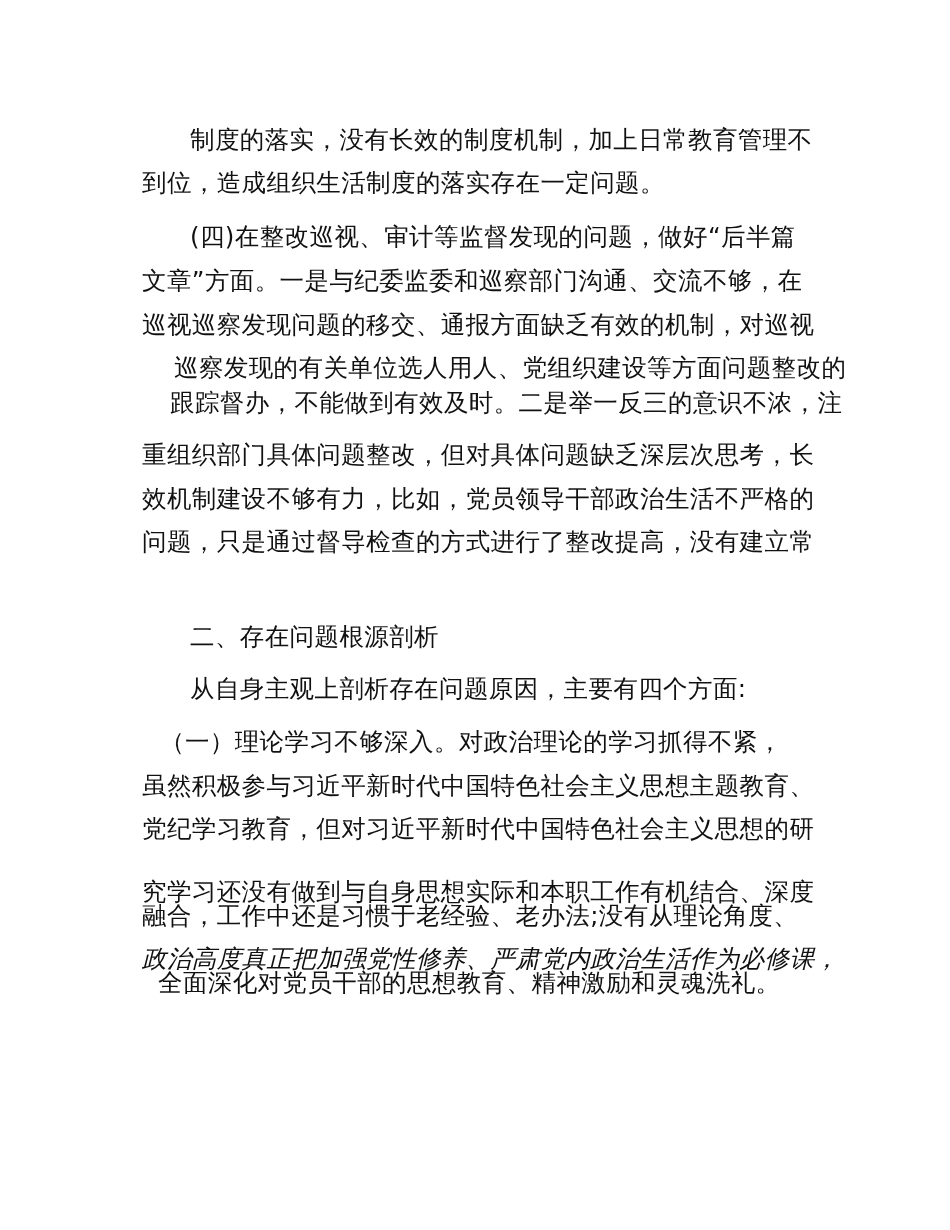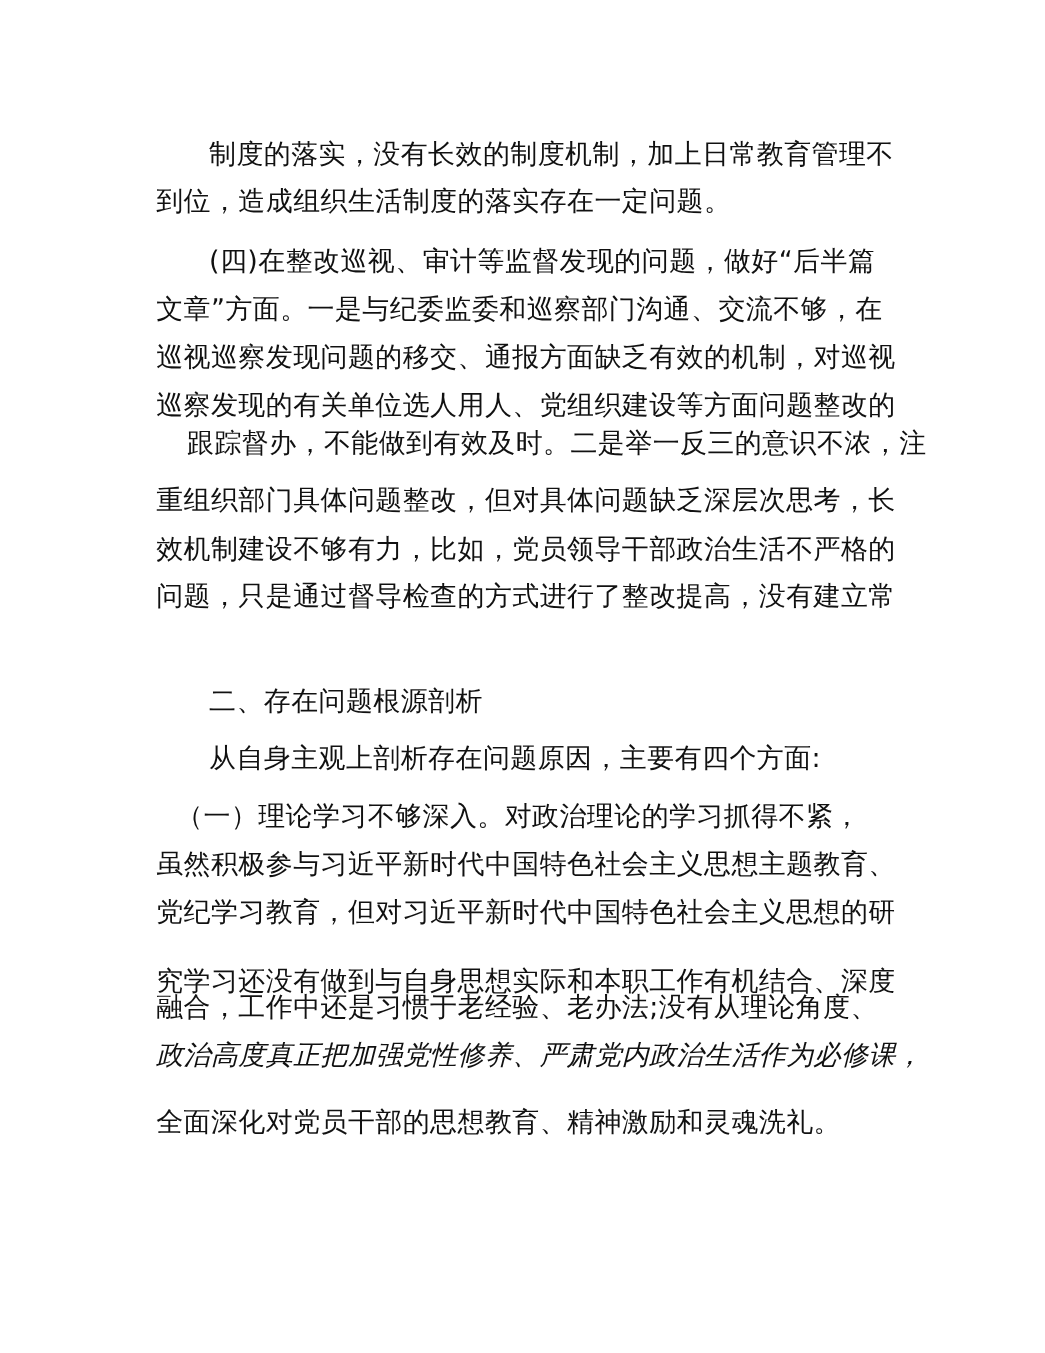--- a/index.html
+++ b/index.html
@@ -38,29 +38,29 @@
 </head>
 <body>
 
 <div class="page">
   <div class="line indent" style="top:125px;">制度的落实，没有长效的制度机制，加上日常教育管理不</div>
   <div class="line" style="top:168px;">到位，造成组织生活制度的落实存在一定问题。</div>
 
   <div class="line indent" style="top:222px;">(四)在整改巡视、审计等监督发现的问题，做好“后半篇</div>
   <div class="line" style="top:266px;">文章”方面。一是与纪委监委和巡察部门沟通、交流不够，在</div>
   <div class="line" style="top:310px;">巡视巡察发现问题的移交、通报方面缺乏有效的机制，对巡视</div>
-  <div class="line" style="top:353px;">巡察发现的有关单位选人用人、党组织建设等方面问题整改的</div>
+  <div class="line" style="top:353px;margin-left:32px;">巡察发现的有关单位选人用人、党组织建设等方面问题整改的</div>
   <div class="line" style="top:388px;margin-left:28px;">跟踪督办，不能做到有效及时。二是举一反三的意识不浓，注</div>
   <div class="line" style="top:440px;">重组织部门具体问题整改，但对具体问题缺乏深层次思考，长</div>
   <div class="line" style="top:484px;">效机制建设不够有力，比如，党员领导干部政治生活不严格的</div>
   <div class="line" style="top:527px;">问题，只是通过督导检查的方式进行了整改提高，没有建立常</div>
 
   <div class="line indent" style="top:622px;">二、存在问题根源剖析</div>
   <div class="line indent" style="top:674px;">从自身主观上剖析存在问题原因，主要有四个方面:</div>
 
   <div class="line indent-sm" style="top:727px;">（一）理论学习不够深入。对政治理论的学习抓得不紧，</div>
   <div class="line" style="top:771px;">虽然积极参与习近平新时代中国特色社会主义思想主题教育、</div>
   <div class="line" style="top:814px;">党纪学习教育，但对习近平新时代中国特色社会主义思想的研</div>
   <div class="line" style="top:857px;margin-top:20px;">究学习还没有做到与自身思想实际和本职工作有机结合、深度</div>
   <div class="line" style="top:901px;">融合，工作中还是习惯于老经验、老办法;没有从理论角度、</div>
   <div class="line" style="top:944px;font-style:italic;">政治高度真正把加强党性修养、严肃党内政治生活作为必修课，</div>
-  <div class="line" style="top:1005px;">全面深化对党员干部的思想教育、精神激励和灵魂洗礼。</div>
+  <div class="line" style="top:968px;margin-left:16px;">全面深化对党员干部的思想教育、精神激励和灵魂洗礼。</div>
 </div>
 
 </body></html>

